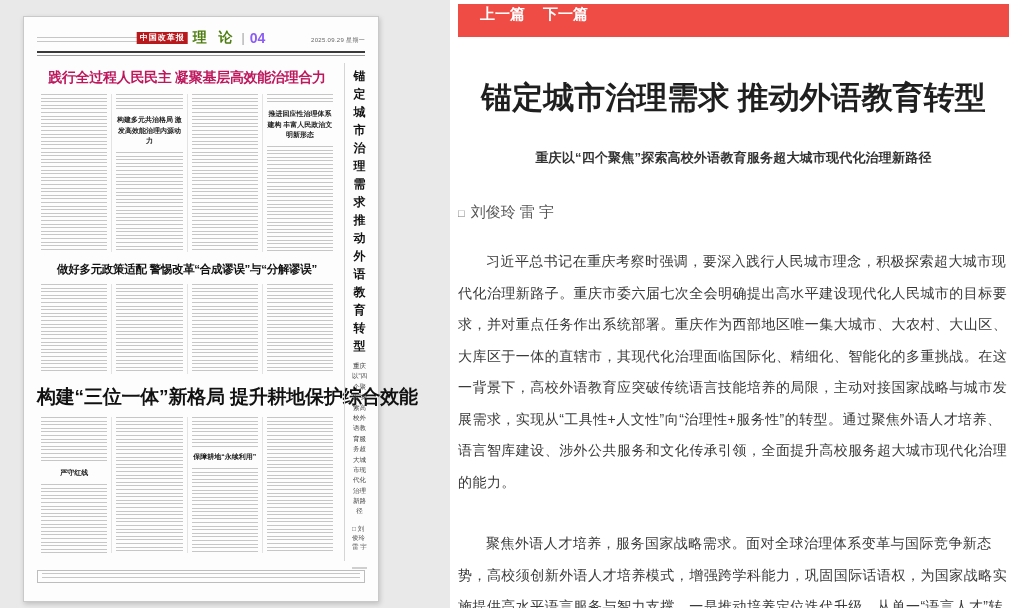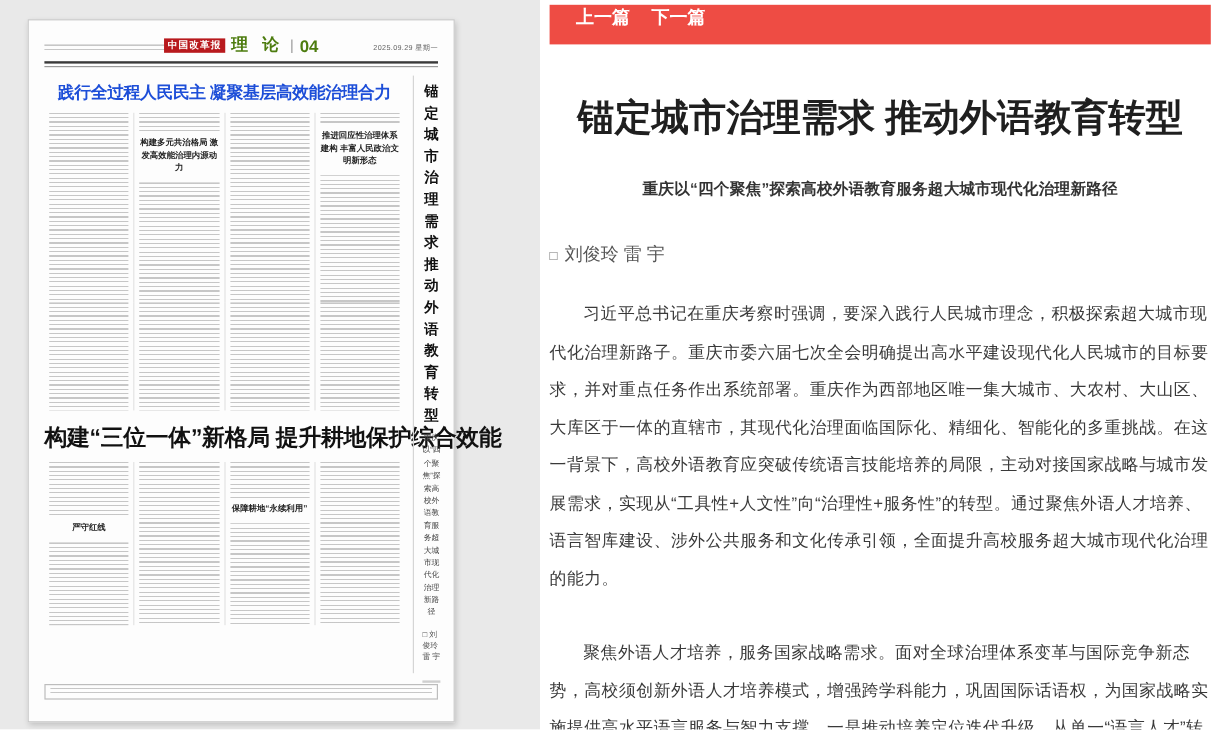--- a/index.html
+++ b/index.html
@@ -14,29 +14,29 @@
     padding:10px 13px;margin-left:11px; }
   .np-header { position:relative; height:24px; }
   .np-meta { position:absolute; left:0; top:10px; width:118px; height:7px; }
   .np-date { position:absolute; right:0; top:9px; font-size:6px; color:#666; letter-spacing:.3px; }
   .np-masthead { position:absolute; left:50%; top:2px; transform:translateX(-50%);
     display:flex; align-items:center; gap:5px; white-space:nowrap; }
   .np-logo { background:#b8191d; color:#fff; font-size:8px; font-weight:bold;
     padding:2px 3px; letter-spacing:1px; line-height:1; }
   .np-section { font-size:14px; font-weight:bold; color:#4d7c0f; letter-spacing:4px; }
   .np-pagesep { color:#999; font-size:12px; }
-  .np-pageno { font-size:14px; font-weight:bold; color:#4d7c0f; }
+  .np-pageno { font-size:14px; font-weight:bold; color:#8b5cf6; }
   .np-rule { height:5px; border-top:2px solid #3a3a3a; border-bottom:1px solid #9a9a9a; margin-bottom:7px; }
 
   .np-body { display:flex; height:498px; }
   .np-main { width:300px; }
   .np-side { flex:1; border-left:1px solid #d5d5d5; margin-left:7px; padding-left:7px;
     display:flex; flex-direction:column; }
 
-  .np-h1 { font-size:14px; font-weight:bold; color:#1d4ed8; text-align:center;
+  .np-h1 { font-size:14px; font-weight:bold; color:#be185d; text-align:center;
     white-space:nowrap; letter-spacing:-.3px; margin:6px 0 7px; }
   .np-h2 { font-size:11.5px; font-weight:bold; color:#111; text-align:center;
     white-space:nowrap; letter-spacing:-.3px; margin:10px 0 7px; }
   .np-h3 { font-size:19px; font-weight:bold; color:#111; text-align:center;
     white-space:nowrap; letter-spacing:-.2px; margin:10px 0 7px; }
 
   .cols { display:flex; }
   .col { flex:1; padding:0 4px; display:flex; flex-direction:column; }
   .col + .col { border-left:1px solid #e3e3e3; }
   .stripe { background:repeating-linear-gradient(180deg,#909090 0,#909090 1px,transparent 1px,transparent 3.6px); opacity:.5; }
@@ -117,20 +117,21 @@
               </div>
               <div class="col">
                 <div class="stripe" style="height:10px"></div>
                 <div class="subhead">推进回应性治理体系建构 丰富人民政治文明新形态</div>
                 <div class="stripe grow"></div>
               </div>
             </div>
           </div>
 
           <div>
+            <div class="np-h2">做好多元政策适配 警惕改革“合成谬误”与“分解谬误”</div>
             <div class="cols cols-a2">
               <div class="col">
                   <div class="stripe grow"></div>
                 </div>
               <div class="col">
                   <div class="stripe grow"></div>
                 </div>
               <div class="col">
                   <div class="stripe grow"></div>
                 </div>

